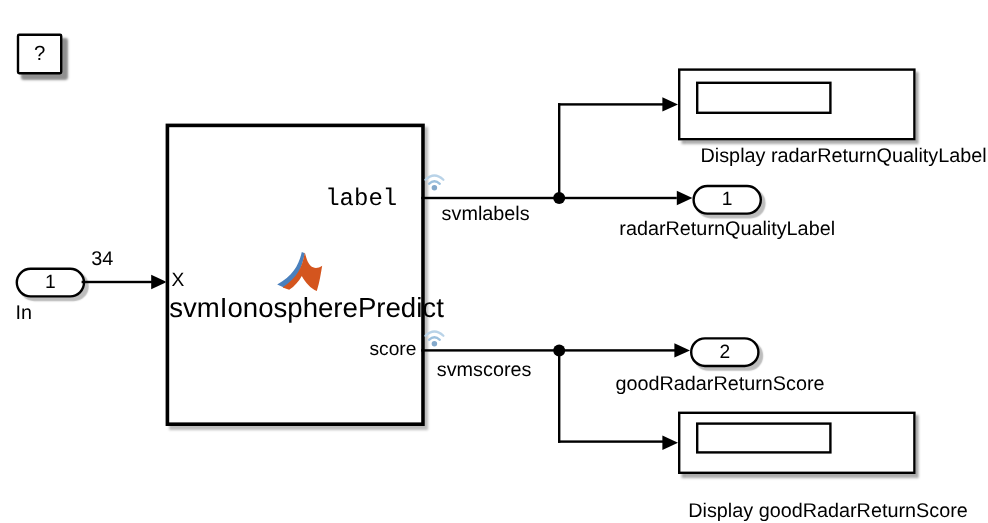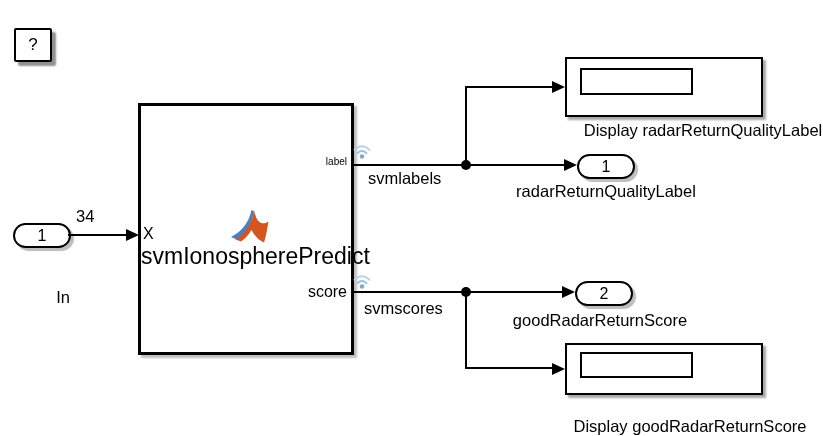--- a/index.html
+++ b/index.html
@@ -50,30 +50,30 @@
 <div class="canvas">
 
   <div class="help-box">
     <span>?</span>
   </div>
 
 
   <div class="pill" style="left:13px;top:223px;width:54px;height:21px;">
     <span>1</span>
   </div>
-  <div class="txt" style="left:13px;top:252px;width:57px;text-align:right;margin-top:36px;">In</div>
+  <div class="txt" style="left:13px;top:252px;width:57px;text-align:left;">In</div>
 
   <div class="txt" style="left:76px;top:207px;">34</div>
 
   <div class="line-h" style="left:68px;top:234px;width:59px;"></div>
   <div class="arr" style="left:126px;top:229px;"></div>
 
   <div class="main-block">
     <div class="txt" style="left:2px;top:119px;font-size:16px;">X</div>
-    <div class="txt" style="right:4px;top:50px;font-size:10px;">label</div>
+    <div class="txt" style="right:20px;top:50px;font-size:20px;font-family:Liberation Mono, monospace;">label</div>
     <div class="txt" style="right:4px;top:177px;font-size:16px;">score</div>
     <svg class="abs" style="left:88px;top:103px;" width="40" height="34" viewBox="0 0 40 34">
       <path d="M22.5 1 C20 12 15 21 2 28 L8.5 31 C19 24 23 13 25 2 Z" fill="#4a80bd"></path>
       <path d="M25 1.5 C23 13 19 22.5 6.5 30.5 L12 32.5 C16.5 29.5 20 25.5 22.5 21 C25.5 26.5 30 31.5 35 33.5 C37.5 26 38.5 18 39.5 12.5 C33.5 16.5 29 13.5 26.8 7.5 C26.2 5.5 25.6 3.5 25 1.5 Z" fill="#d4551e"></path>
     </svg>
     <div class="txt" style="left:0;top:138px;width:210px;text-align:center;font-size:23px;">svmIonospherePredict</div>
   </div>
 
   <svg class="badge" style="left:351px;top:140px;" viewBox="0 0 22 22">
     <circle cx="11" cy="16.5" r="2.3" fill="#84a9cb"></circle>

